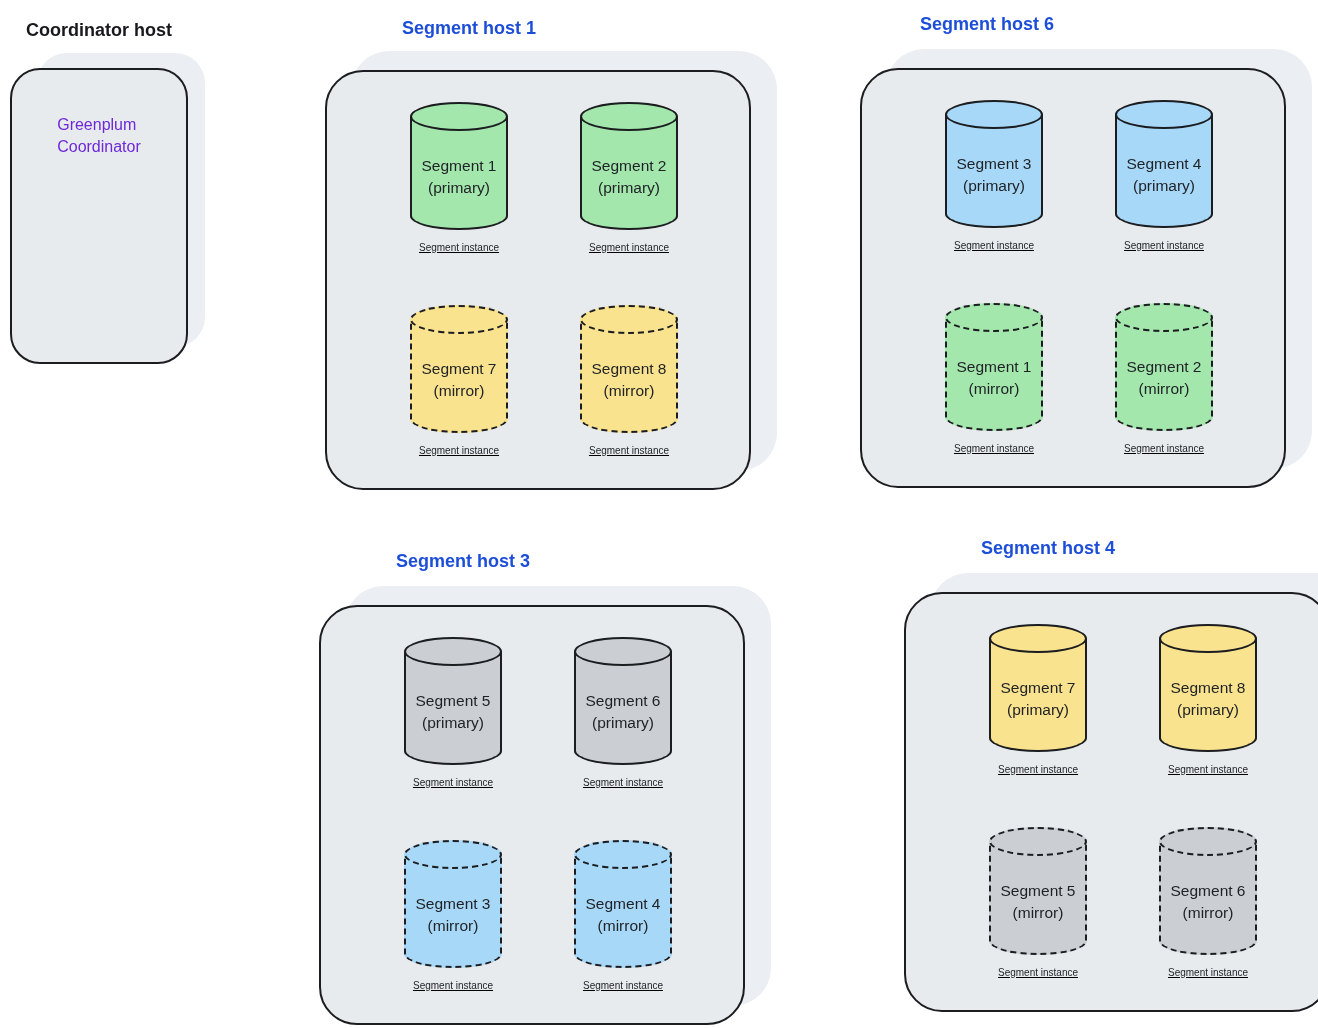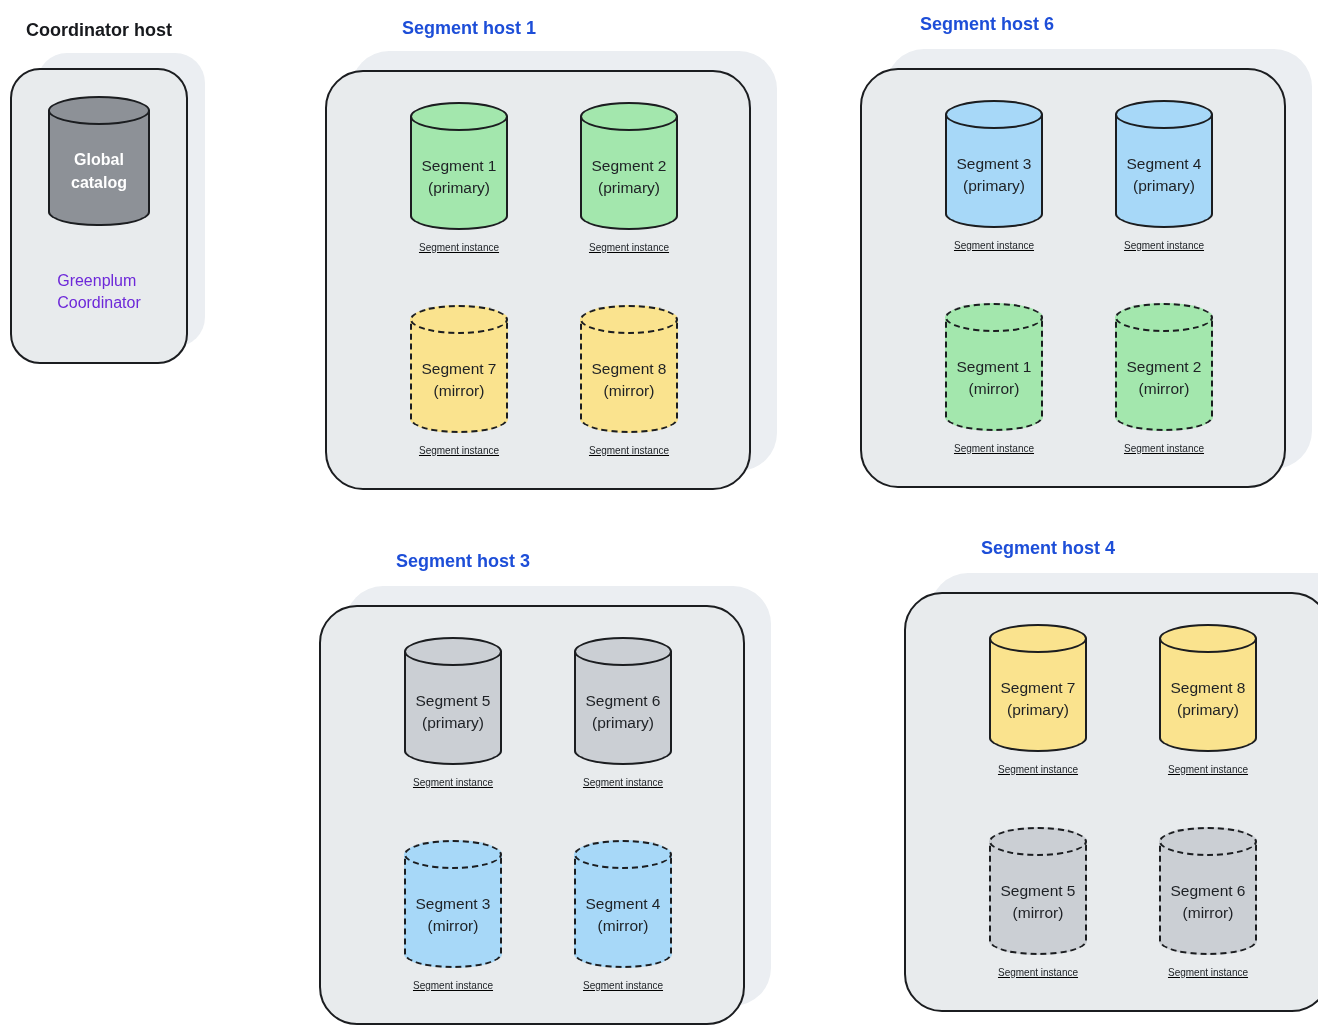--- a/index.html
+++ b/index.html
@@ -196,26 +196,20 @@
 </style>
 </head>
 <body>
 
 <div id="canvas" style="--line: #1b1d20; --host-fill: #e8ebed; --shadow-fill: #ebeef2;">
 
   <div id="coordinator">
     <div class="coord-title">Coordinator host</div>
     <div class="coord-shadow"></div>
     <div class="coord-box">
-      <div class="cylinder coord-cylinder" style="--fill: #8d9197;">
-        <div class="cyl-body"></div>
-        <div class="cyl-top"></div>
-        <div class="cyl-text">Global
-catalog</div>
-      </div>
       <div class="coord-caption">Greenplum
 Coordinator</div>
     </div>
   </div>
 
   <div class="host host-1">
     <div class="host-title">Segment host 1</div>
     <div class="host-shadow"></div>
     <div class="host-box"></div>
     <div class="host-grid">

